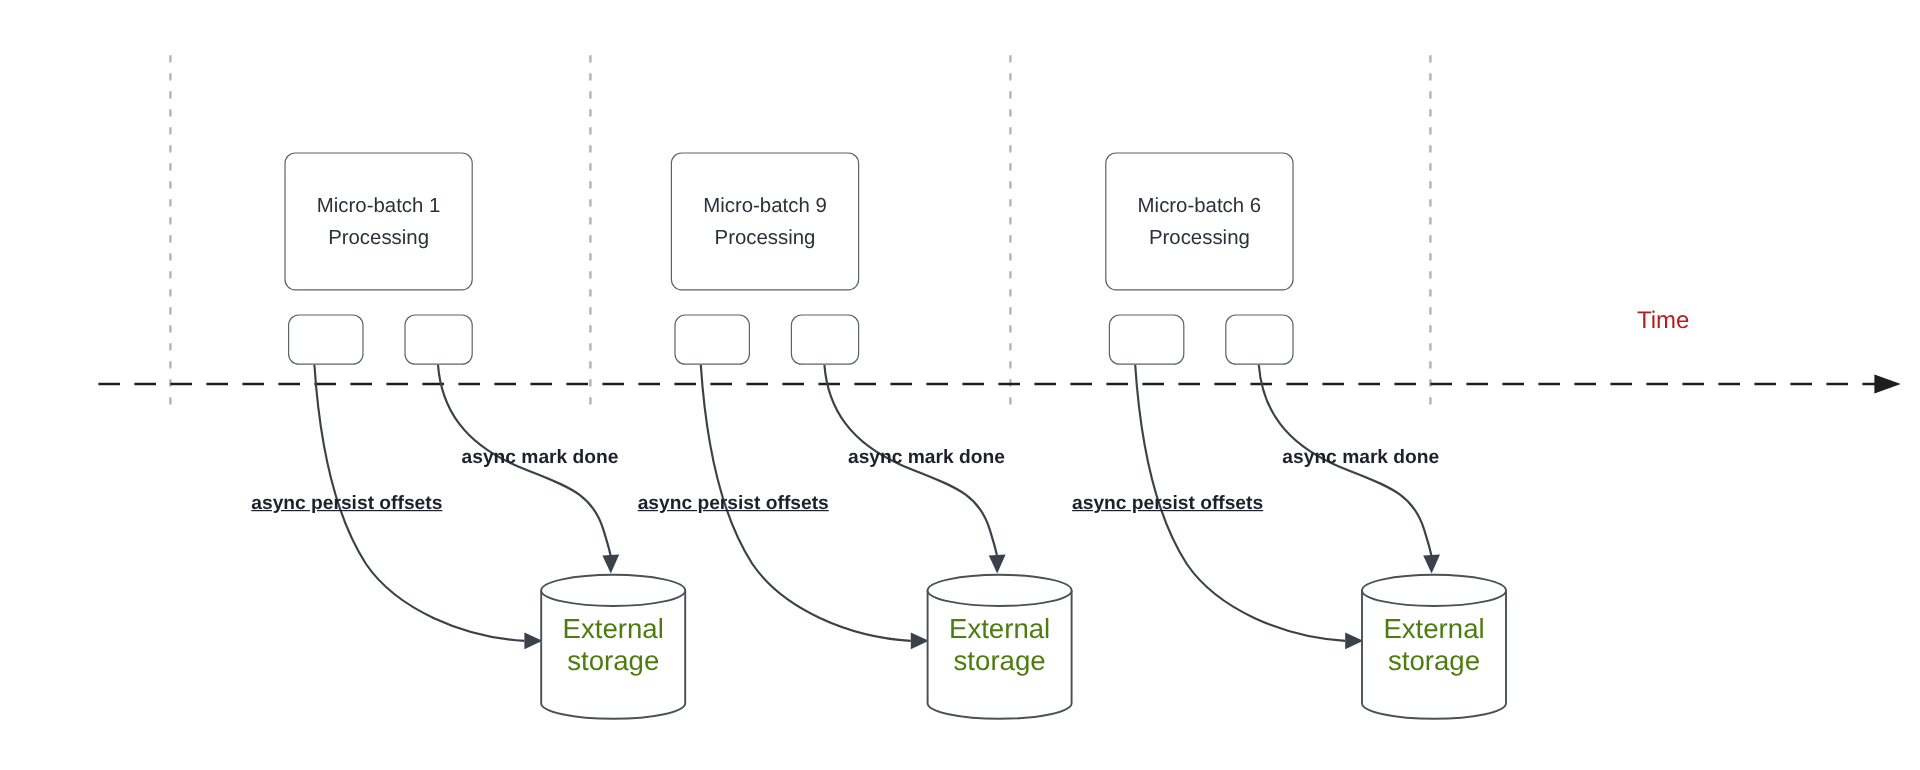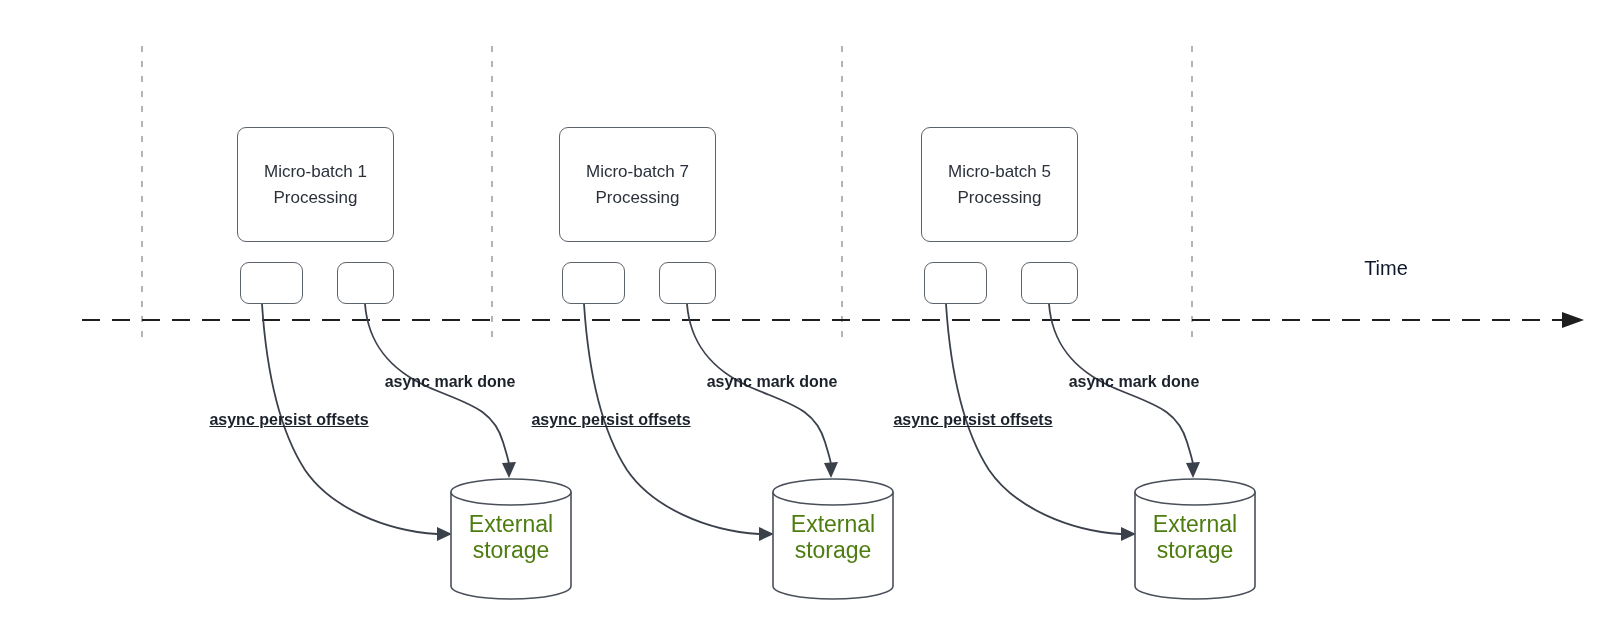--- a/index.html
+++ b/index.html
@@ -27,21 +27,21 @@
     color:#1c222b;white-space:nowrap;
   }
   .lbl-persist{left:289px;top:420px;text-decoration:underline;}
   .lbl-markdone{left:438px;top:382px;margin-left:12px;}
   .storage-text{
     position:absolute;left:511px;top:537px;transform:translate(-50%,-50%);
     font-size:23px;line-height:26px;color:#4d7c0f;text-align:center;white-space:nowrap;
   }
   .time-label{
     position:absolute;left:1386px;top:268px;transform:translate(-50%,-50%);
-    font-size:20px;color:#0f172a;white-space:nowrap;
+    font-size:20px;color:#b91c1c;white-space:nowrap;
   }
   .guide{stroke:#b1b4b8;stroke-width:2;stroke-dasharray:6 9;fill:none;}
   .timeline{stroke:#1e1e1e;stroke-width:2;stroke-dasharray:18 12;fill:none;}
   .timeline-head{fill:#1e1e1e;stroke:none;}
   .curve{stroke:#3b414b;stroke-width:1.8;fill:none;}
   .head{fill:#3b414b;stroke:none;}
   .cyl-fill{fill:#ffffff;stroke:none;}
   .cyl-stroke{fill:none;stroke:#4a505a;stroke-width:1.6;}
   .cyl-top{fill:#ffffff;stroke:#4a505a;stroke-width:1.6;}
 </style>
@@ -91,36 +91,36 @@
       <div class="lbl lbl-persist">async persist offsets</div>
       <div class="lbl lbl-markdone">async mark done</div>
       <div class="storage-text">
         <div>External</div>
         <div>storage</div>
       </div>
     </div>
 
     <div class="section" style="left:322px">
       <div class="proc-box">
-        <div>Micro-batch 7</div>
+        <div>Micro-batch 9</div>
         <div>Processing</div>
       </div>
       <div class="task-rect task-a"></div>
       <div class="task-rect task-b"></div>
       <div class="lbl lbl-persist">async persist offsets</div>
       <div class="lbl lbl-markdone">async mark done</div>
       <div class="storage-text">
         <div>External</div>
         <div>storage</div>
       </div>
     </div>
 
     <div class="section" style="left:684px">
       <div class="proc-box">
-        <div>Micro-batch 5</div>
+        <div>Micro-batch 6</div>
         <div>Processing</div>
       </div>
       <div class="task-rect task-a"></div>
       <div class="task-rect task-b"></div>
       <div class="lbl lbl-persist">async persist offsets</div>
       <div class="lbl lbl-markdone">async mark done</div>
       <div class="storage-text">
         <div>External</div>
         <div>storage</div>
       </div>

